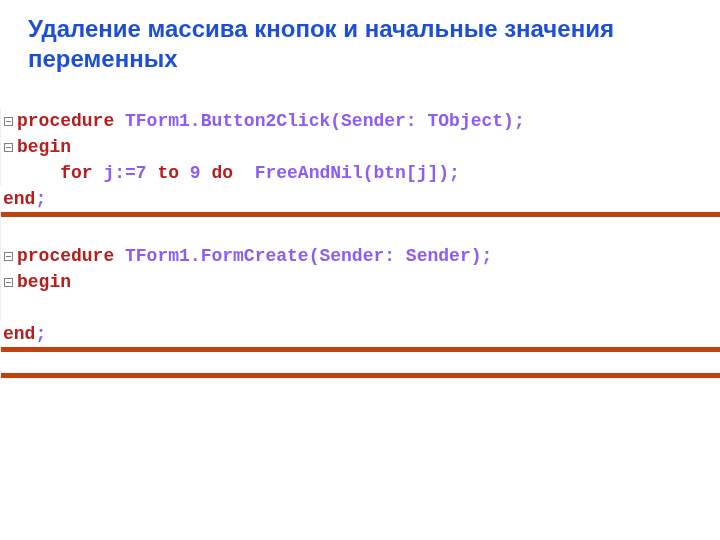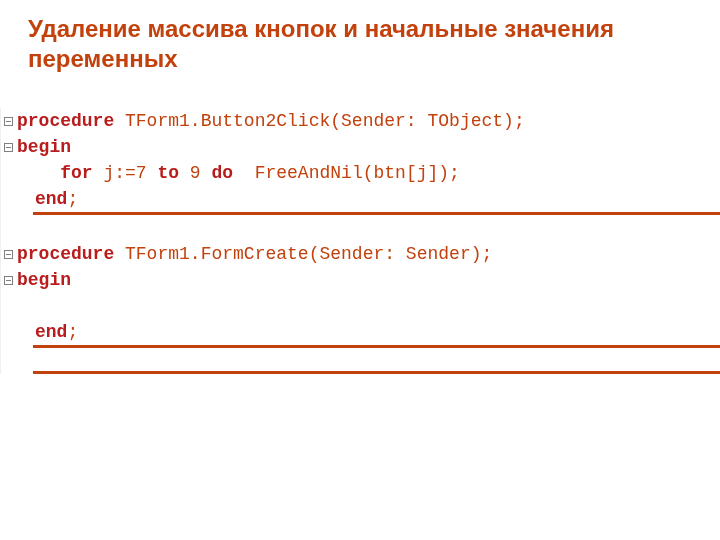--- a/index.html
+++ b/index.html
@@ -4,21 +4,21 @@
   <style>
     * { box-sizing: border-box; margin: 0; padding: 0; }
     body {
       width: 720px;
       height: 540px;
       background: #ffffff;
       font-family: Arial, sans-serif;
       overflow: hidden;
     }
     .title {
-      color: #c2410c;
+      color: #1d4ed8;
       font-family: Arial, sans-serif;
       font-size: 24px;
       font-weight: bold;
       padding: 14px 28px 6px 28px;
       line-height: 1.25;
     }
     .code-area {
       margin-top: 28px;
       border-left: 1px solid #f0f0f0;
     }
@@ -56,27 +56,27 @@
       top: 3px;
       left: 1px;
       width: 5px;
       height: 1px;
       background: #808080;
     }
     .content {
       padding-left: 2px;
     }
     .kw { font-weight: bold; color: #b91c1c; }
-    .plain { color: #c2410c; }
+    .plain { color: #8b5cf6; font-weight: bold; }
     .sep {
       height: 26px;
     }
     .hr-line {
-      border-bottom: 3px solid #c2410c;
-      margin-left: 32px;
+      border-bottom: 5px solid #c2410c;
+      margin-left: 0;
     }
   </style>
 </head>
 <body>
 
 <div class="title">Удаление массива кнопок и начальные значения переменных</div>
 
 <div class="code-area">
 
   <div class="code-line">

